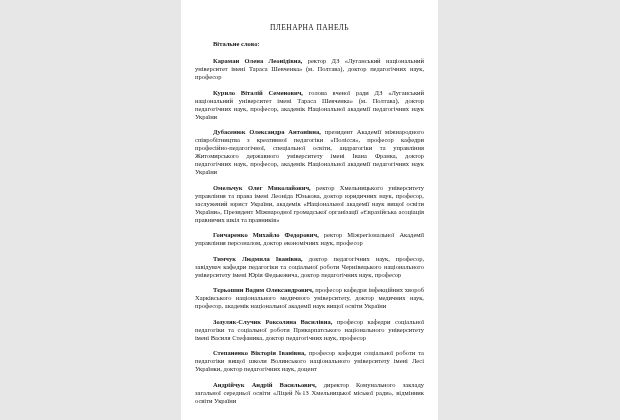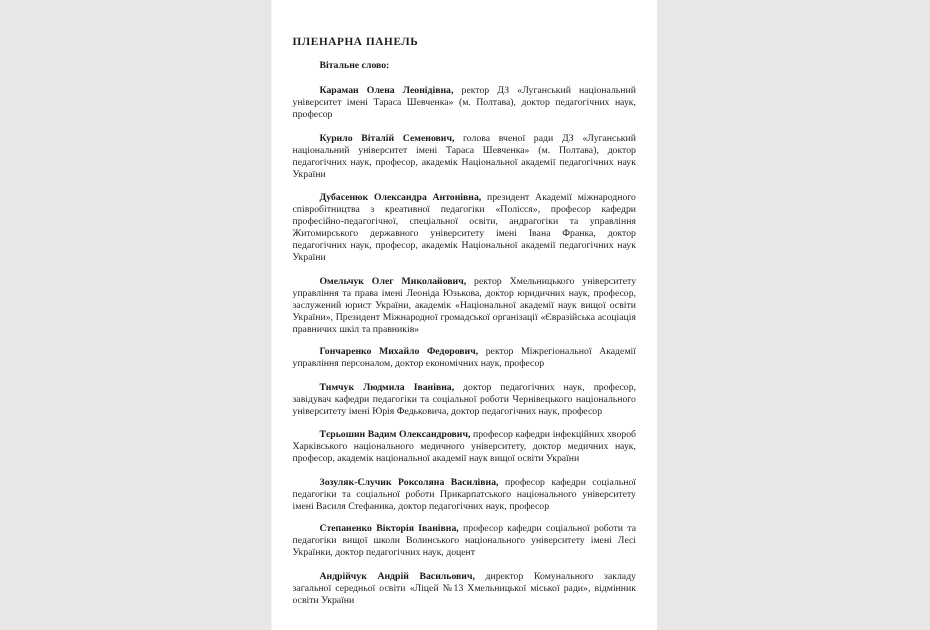--- a/index.html
+++ b/index.html
@@ -22,22 +22,22 @@
     width: 257px;
     height: 420px;
     background: #ffffff;
     box-sizing: border-box;
     padding: 23px 14px 0 14px;
     color: #1b1b1b;
   }
   .title {
     font-size: 7.5px;
     line-height: 9px;
-    font-weight: bold;
-    text-align: left;
+    font-weight: normal;
+    text-align: center;
     letter-spacing: 0.4px;
     margin: 0 0 8px 0;
   }
   .intro {
     font-size: 6.5px;
     line-height: 8px;
     font-weight: bold;
     text-indent: 18px;
     margin: 0 0 9px 0;
   }

